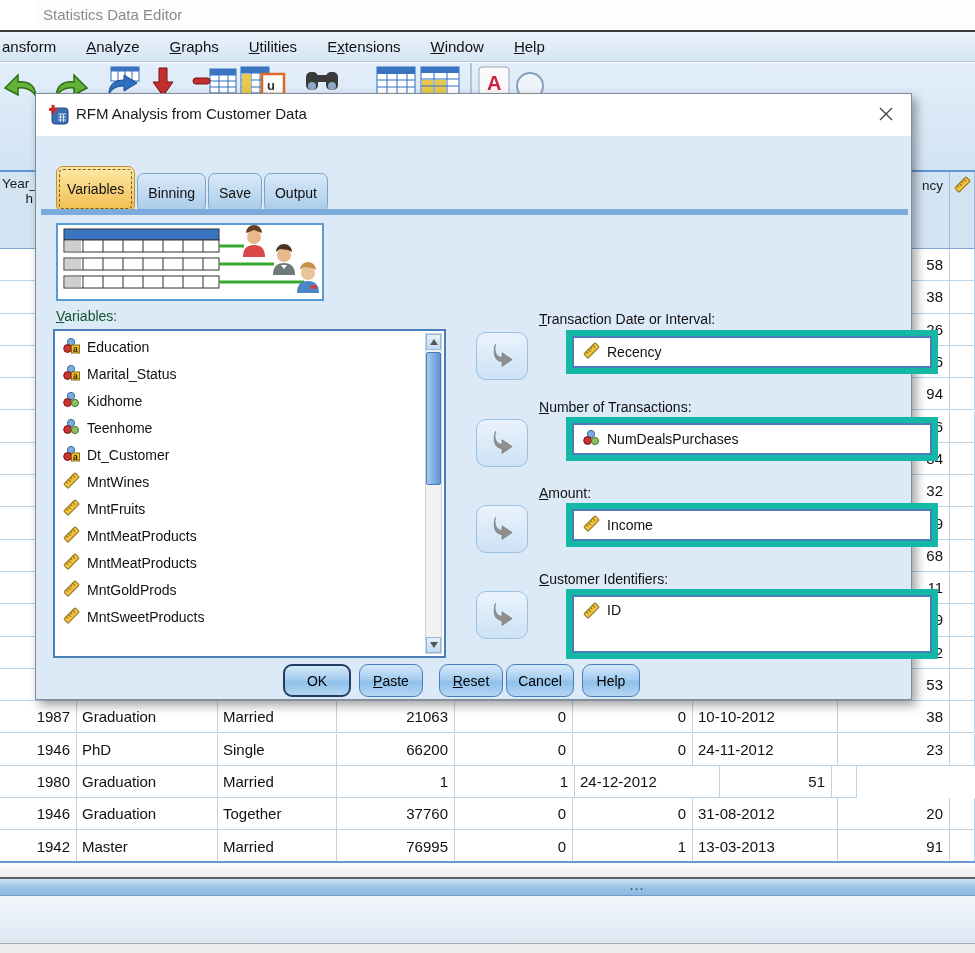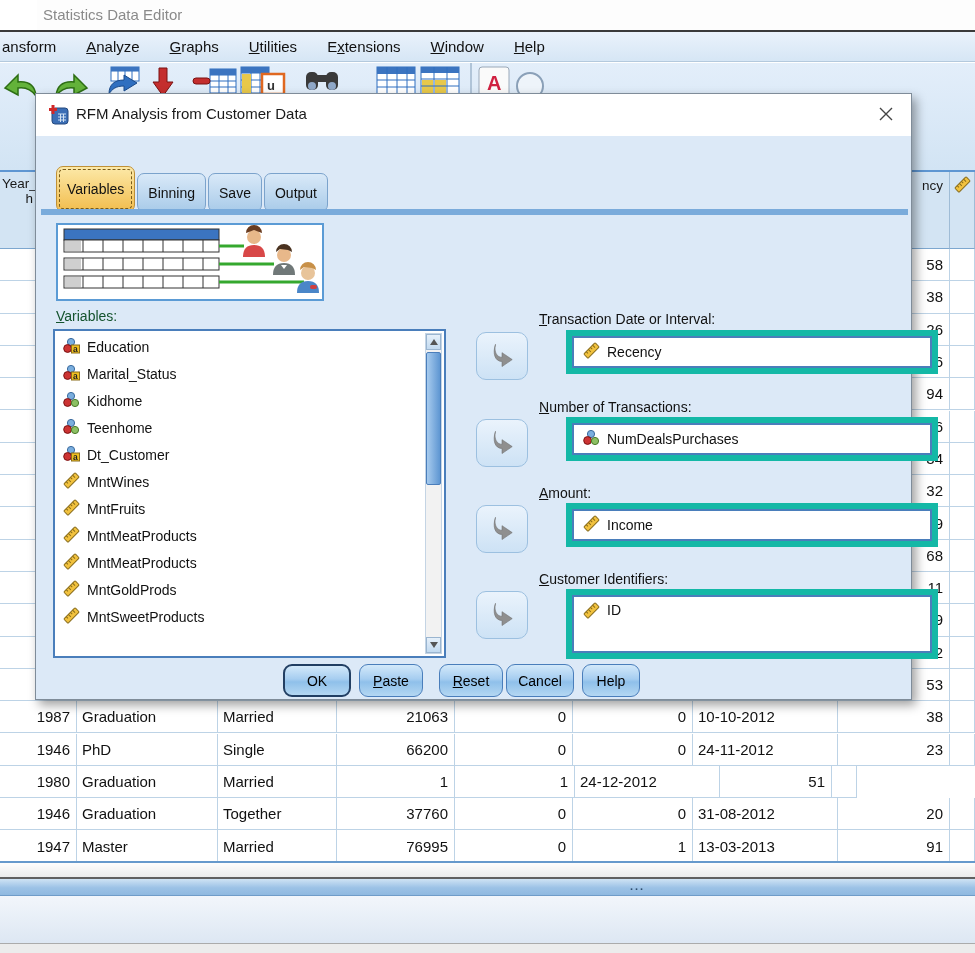--- a/index.html
+++ b/index.html
@@ -381,21 +381,21 @@
         <div class="td l" style="width: 141px;">Graduation</div>
         <div class="td l" style="width: 119px;">Together</div>
         <div class="td r" style="width: 118px;">37760</div>
         <div class="td r" style="width: 118px;">0</div>
         <div class="td r" style="width: 120px;">0</div>
         <div class="td l" style="width: 145px;">31-08-2012</div>
         <div class="td r" style="width: 112px;">20</div>
         <div class="td l" style="width: 25px;"></div>
       </div>
       <div class="trow" style="top: 658.4px;">
-        <div class="td r" style="width: 77px;">1947</div>
+        <div class="td r" style="width: 77px;">1942</div>
         <div class="td l" style="width: 141px;">Master</div>
         <div class="td l" style="width: 119px;">Married</div>
         <div class="td r" style="width: 118px;">76995</div>
         <div class="td r" style="width: 118px;">0</div>
         <div class="td r" style="width: 120px;">1</div>
         <div class="td l" style="width: 145px;">13-03-2013</div>
         <div class="td r" style="width: 112px;">91</div>
         <div class="td l" style="width: 25px;"></div>
       </div>
     </div>

